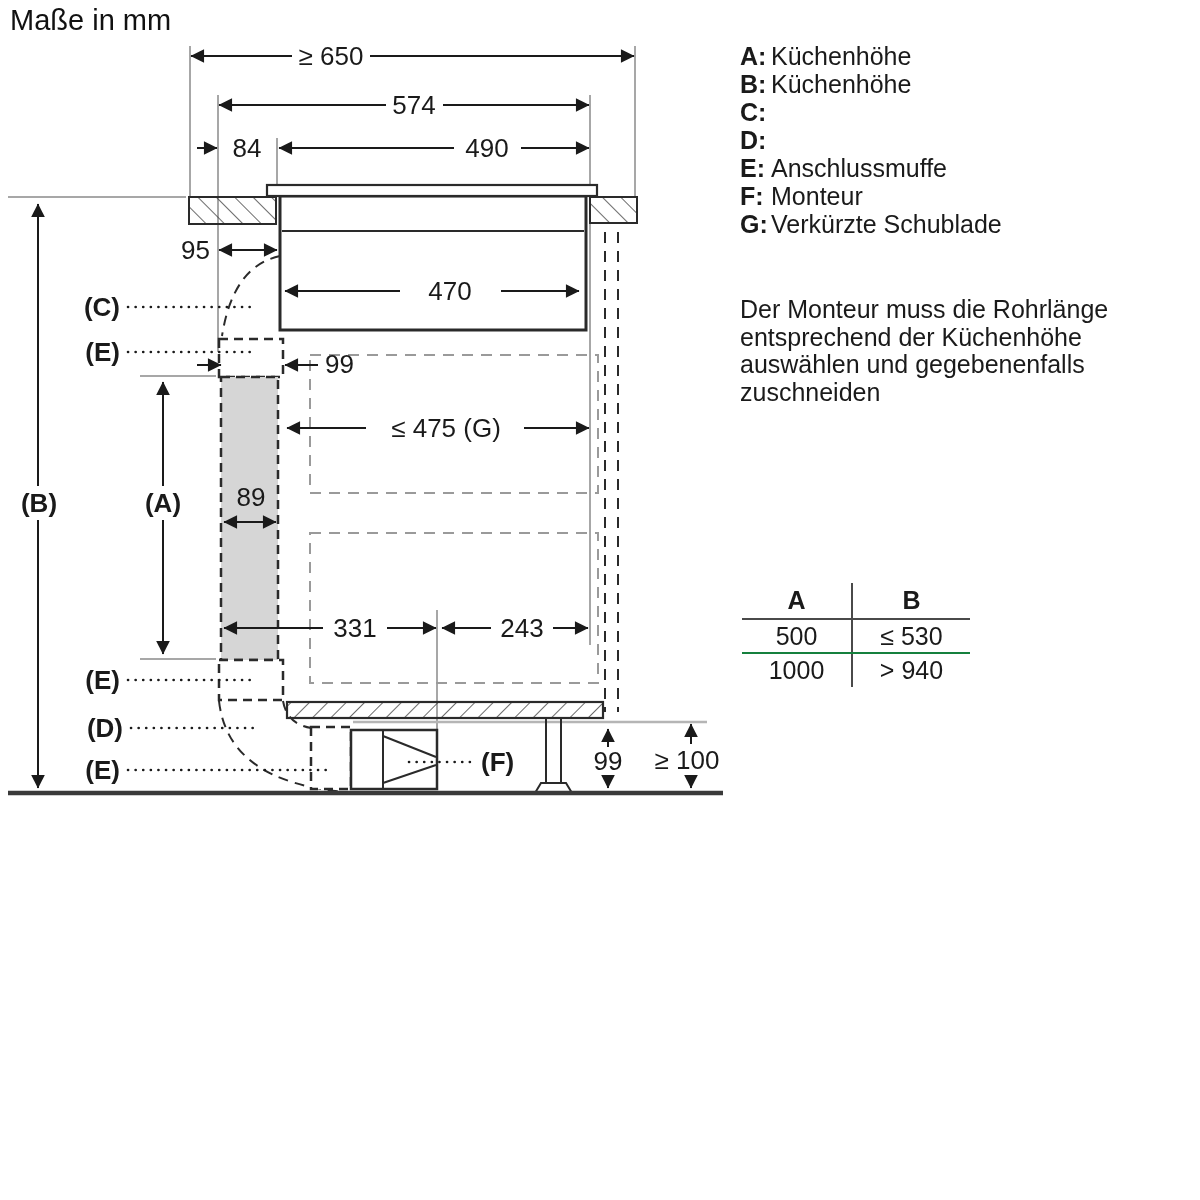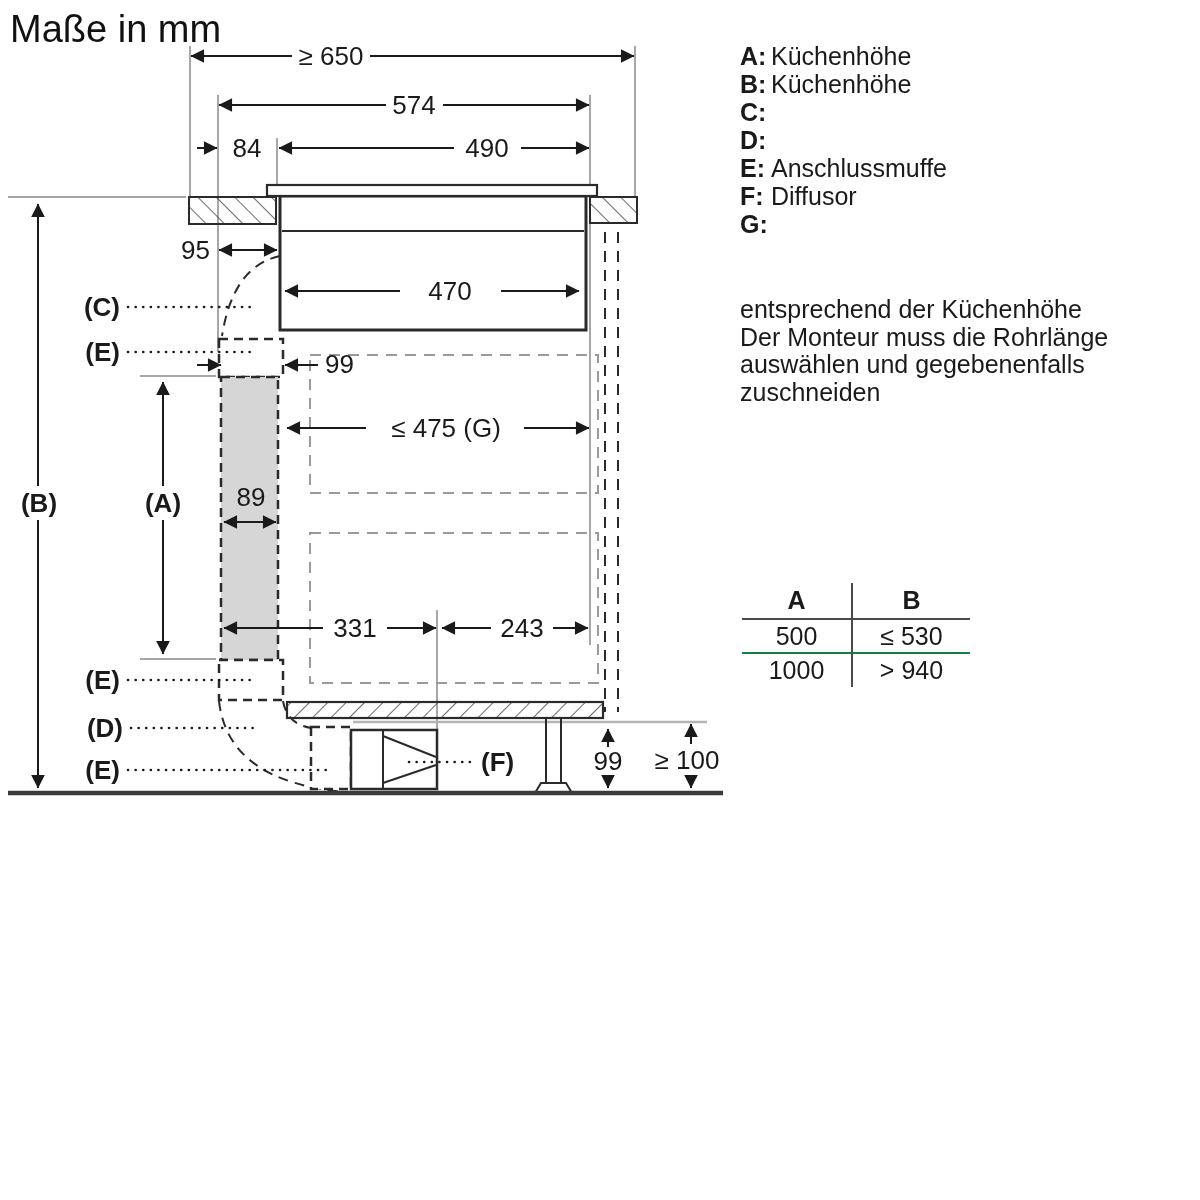--- a/index.html
+++ b/index.html
@@ -3,21 +3,21 @@
 <meta charset="utf-8">
 <style>
   html,body{margin:0;padding:0;}
   body{
     width:1200px;height:1200px;background:#ffffff;position:relative;
     font-family:"Liberation Sans", sans-serif;color:#1a1a1a;overflow:hidden;
   }
   #stage{position:absolute;left:0;top:0;width:1200px;height:1200px;}
   svg{position:absolute;left:0;top:0;}
   .abs{position:absolute;}
-  #title{left:10px;top:5px;font-size:38px;line-height:30px;color:#111;margin-top:9px;}
+  #title{left:10px;top:5px;font-size:29px;line-height:30px;color:#111;}
   #legend{left:740px;top:42px;font-size:25px;line-height:28px;}
   .lrow{display:flex;}
   .lkey{font-weight:bold;min-width:31px;display:inline-block;}
   #note{left:740px;top:296px;font-size:25px;line-height:27.5px;}
   #abtable{left:742px;top:583px;border-collapse:collapse;font-size:25px;}
   #abtable td{padding:0;text-align:center;}
   #abtable .ca{width:109px;border-right:2px solid #4a4a4a;}
   #abtable .cb{width:117px;}
   #abtable tr.hdr td{height:35px;font-weight:bold;border-bottom:2px solid #4a4a4a;}
   #abtable tr.r1 td{height:32px;border-bottom:2px solid #15803d;}
@@ -190,30 +190,31 @@
       </div>
     <div class="lrow">
         <span class="lkey">D:</span>
       </div>
     <div class="lrow">
         <span class="lkey">E:</span>
         <span>Anschlussmuffe</span>
       </div>
     <div class="lrow">
         <span class="lkey">F:</span>
-        <span>Diffusor</span>
+        <span>Monteur</span>
       </div>
     <div class="lrow">
         <span class="lkey">G:</span>
+        <span>Verkürzte Schublade</span>
       </div>
   </div>
 
   <div id="note" class="abs">
+    <div>Der Monteur muss die Rohrlänge</div>
     <div>entsprechend der Küchenhöhe</div>
-    <div>Der Monteur muss die Rohrlänge</div>
     <div>auswählen und gegebenenfalls</div>
     <div>zuschneiden</div>
   </div>
 
   <table id="abtable" class="abs">
     <tbody>
         <tr class="hdr">
       <td class="ca">A</td>
       <td class="cb">B</td>
     </tr>

